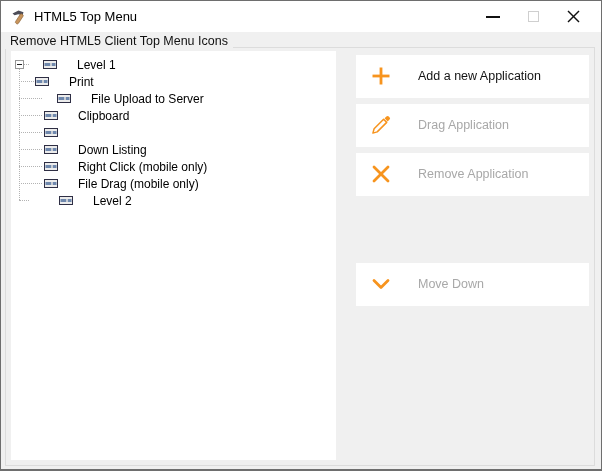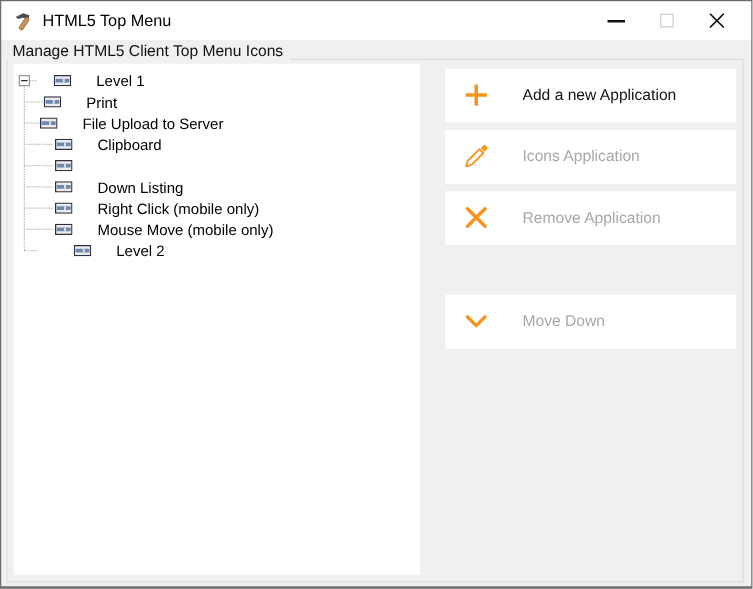--- a/index.html
+++ b/index.html
@@ -2,21 +2,21 @@
 <html><head>
 <meta charset="utf-8">
 <style>
   * { box-sizing: border-box; margin: 0; padding: 0; }
   html,body { width:602px; height:471px; overflow:hidden; }
   body { font-family:"Liberation Sans", sans-serif; background:#fff; }
 
   .window {
     position:relative; width:602px; height:471px;
     border:1px solid #6e6e6e; border-bottom-width:2px;
-    background:#737373;
+    background:#fde047;
   }
 
   
   .titlebar {
     position:absolute; top:0; left:0; right:0; height:31px;
     background:#ffffff; display:flex; align-items:center;
   }
   .app-icon { position:absolute; left:9px; top:7px; width:18px; height:18px; }
   .title-text {
     position:absolute; left:33px; top:8px;
@@ -92,21 +92,21 @@
           <line x1="2" y1="2" x2="13" y2="13" stroke="#111" stroke-width="1.4"></line>
           <line x1="13" y1="2" x2="2" y2="13" stroke="#111" stroke-width="1.4"></line>
         </svg>
       </div>
     </div>
   </div>
 
   <div class="client">
 
     <div class="groupbox"></div>
-    <span class="groupbox-label">Manage HTML5 Client Top Menu Icons</span>
+    <span class="groupbox-label">Remove HTML5 Client Top Menu Icons</span>
 
     <div class="tree-panel">
 
       <div class="vconn" style="left:8px; top:14px; height:135px;"></div>
       <div class="hconn" style="left:13px; top:13px; width:5px;"></div>
       <div class="hconn" style="left:8px; top:30px;  width:23px;"></div>
       <div class="hconn" style="left:8px; top:47px;  width:23px;"></div>
       <div class="hconn" style="left:8px; top:64px;  width:23px;"></div>
       <div class="hconn" style="left:8px; top:81px;  width:23px;"></div>
       <div class="hconn" style="left:8px; top:98px;  width:23px;"></div>
@@ -125,21 +125,21 @@
       </div>
 
       <div class="tree-row" style="left:24px; top:22px;">
         <svg class="node-icon" width="14" height="9" viewBox="0 0 14 9">
             <rect x="0.5" y="0.5" width="13" height="8" fill="#ececec" stroke="#2e2e44"></rect>
             <rect x="1.5" y="3" width="11" height="3" fill="#6f88ad"></rect>
             <rect x="7.2" y="3" width="1.6" height="3" fill="#dcdcdc"></rect>
           </svg>
         <span>Print</span>
       </div>
-      <div class="tree-row" style="left:21px; top:39px;">
+      <div class="tree-row" style="left:46px; top:39px;">
         <svg class="node-icon" width="14" height="9" viewBox="0 0 14 9">
             <rect x="0.5" y="0.5" width="13" height="8" fill="#ececec" stroke="#2e2e44"></rect>
             <rect x="1.5" y="3" width="11" height="3" fill="#6f88ad"></rect>
             <rect x="7.2" y="3" width="1.6" height="3" fill="#dcdcdc"></rect>
           </svg>
         <span>File Upload to Server</span>
       </div>
       <div class="tree-row" style="left:33px; top:56px;">
         <svg class="node-icon" width="14" height="9" viewBox="0 0 14 9">
             <rect x="0.5" y="0.5" width="13" height="8" fill="#ececec" stroke="#2e2e44"></rect>
@@ -170,21 +170,21 @@
             <rect x="7.2" y="3" width="1.6" height="3" fill="#dcdcdc"></rect>
           </svg>
         <span>Right Click (mobile only)</span>
       </div>
       <div class="tree-row" style="left:33px; top:124px;">
         <svg class="node-icon" width="14" height="9" viewBox="0 0 14 9">
             <rect x="0.5" y="0.5" width="13" height="8" fill="#ececec" stroke="#2e2e44"></rect>
             <rect x="1.5" y="3" width="11" height="3" fill="#6f88ad"></rect>
             <rect x="7.2" y="3" width="1.6" height="3" fill="#dcdcdc"></rect>
           </svg>
-        <span>Mouse Move (mobile only)</span>
+        <span>File Drag (mobile only)</span>
       </div>
 
       <div class="tree-row" style="left:18px; top:141px;padding-left:30px;">
         <svg class="node-icon" width="14" height="9" viewBox="0 0 14 9">
             <rect x="0.5" y="0.5" width="13" height="8" fill="#ececec" stroke="#2e2e44"></rect>
             <rect x="1.5" y="3" width="11" height="3" fill="#6f88ad"></rect>
             <rect x="7.2" y="3" width="1.6" height="3" fill="#dcdcdc"></rect>
           </svg>
         <span>Level 2</span>
       </div>
@@ -196,33 +196,33 @@
         <line x1="2.5" y1="11" x2="19.5" y2="11" stroke="currentColor" stroke-width="2.8"></line>
       </svg>
       <span class="lbl">Add a new Application</span>
     </div>
 
     <div class="btn disabled" style="top:72px;">
       <svg class="icon accent" viewBox="0 0 22 22" style="color: rgb(247, 148, 30);">
         <path d="M14.6 4.3 L16.4 2.5 a1.7 1.7 0 0 1 2.4 0 l0.7 0.7 a1.7 1.7 0 0 1 0 2.4 L17.7 7.4 Z" fill="currentColor"></path>
         <path d="M13.6 5.3 L16.7 8.4 L7.2 17.9 L2.9 19.1 L4.1 14.8 Z" fill="none" stroke="currentColor" stroke-width="1.5" stroke-linejoin="round"></path>
       </svg>
-      <span class="lbl">Icons Application</span>
+      <span class="lbl">Drag Application</span>
     </div>
 
     <div class="btn disabled" style="top:121px;">
       <svg class="icon accent" viewBox="0 0 22 22" style="color: rgb(247, 148, 30);">
         <line x1="4" y1="4" x2="18" y2="18" stroke="currentColor" stroke-width="2.8" stroke-linecap="round"></line>
         <line x1="18" y1="4" x2="4" y2="18" stroke="currentColor" stroke-width="2.8" stroke-linecap="round"></line>
       </svg>
       <span class="lbl">Remove Application</span>
     </div>
 
 
-    <div class="btn disabled" style="top:204px;">
+    <div class="btn disabled" style="top:231px;">
       <svg class="icon accent" viewBox="0 0 22 22" style="color: rgb(247, 148, 30);">
         <polyline points="4,7.5 11,14.5 18,7.5" fill="none" stroke="currentColor" stroke-width="2.8" stroke-linecap="round" stroke-linejoin="round"></polyline>
       </svg>
       <span class="lbl">Move Down</span>
     </div>
 
   </div>
 </div>
 
 </body></html>

